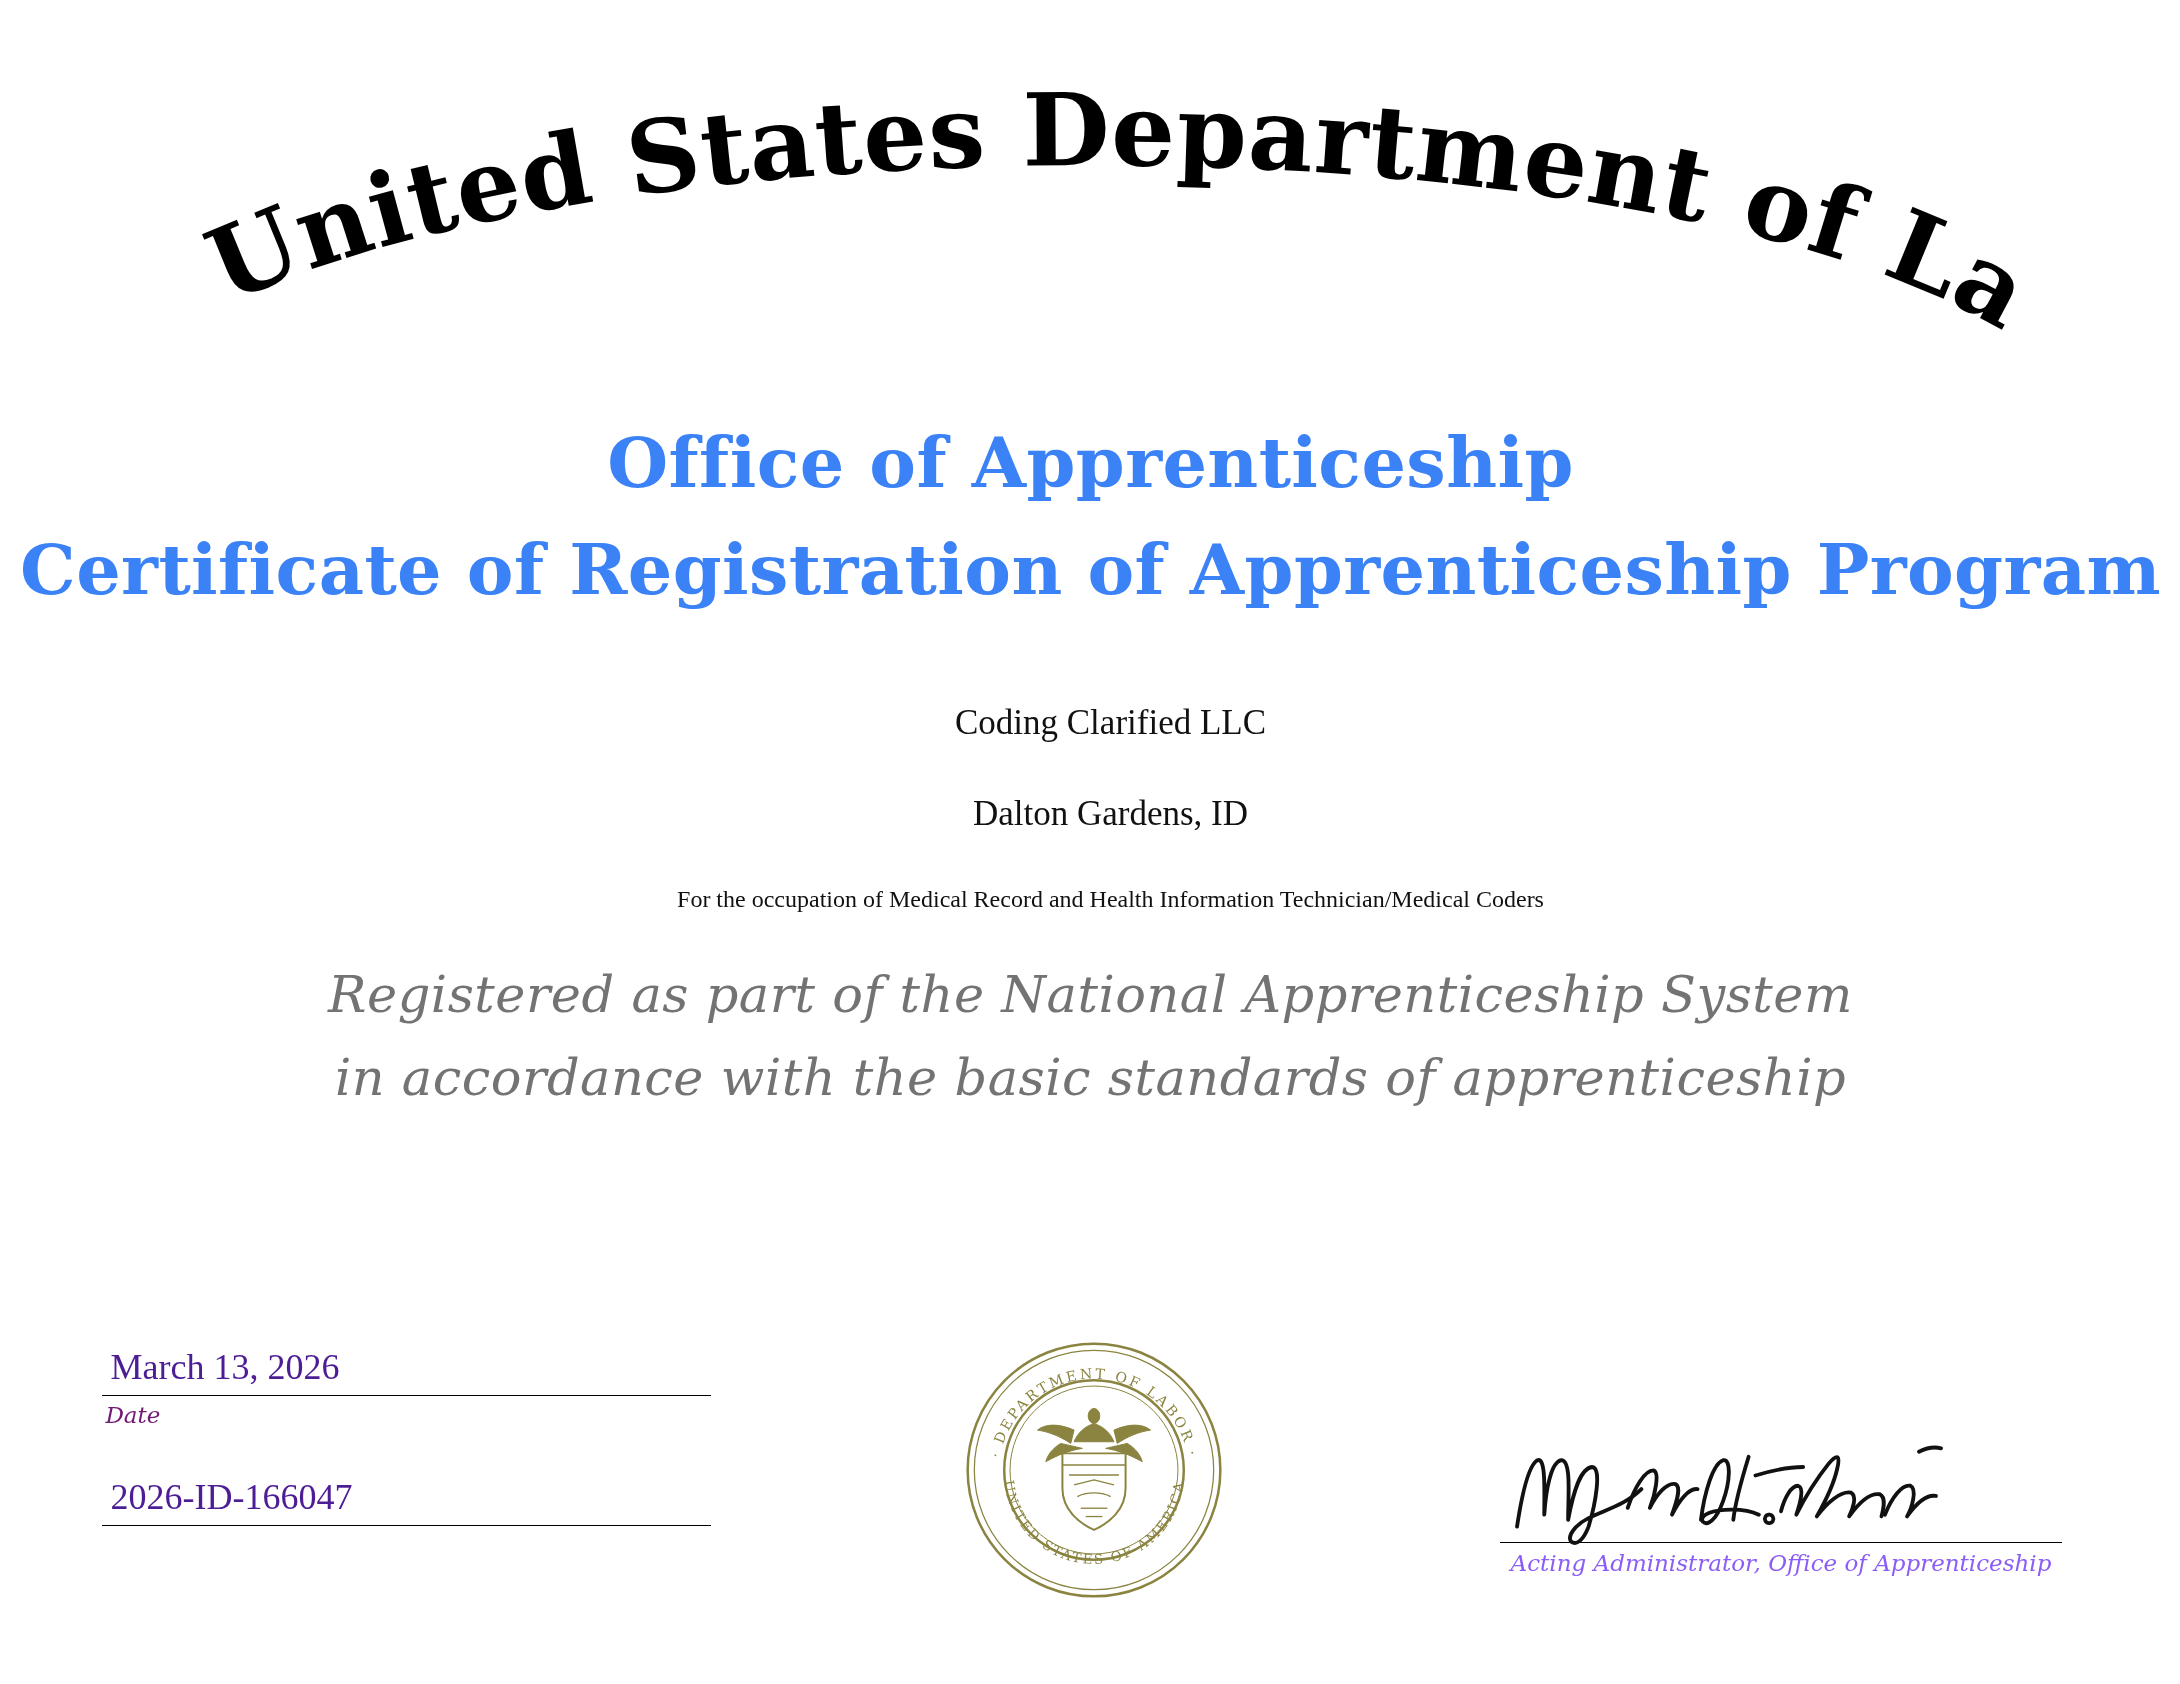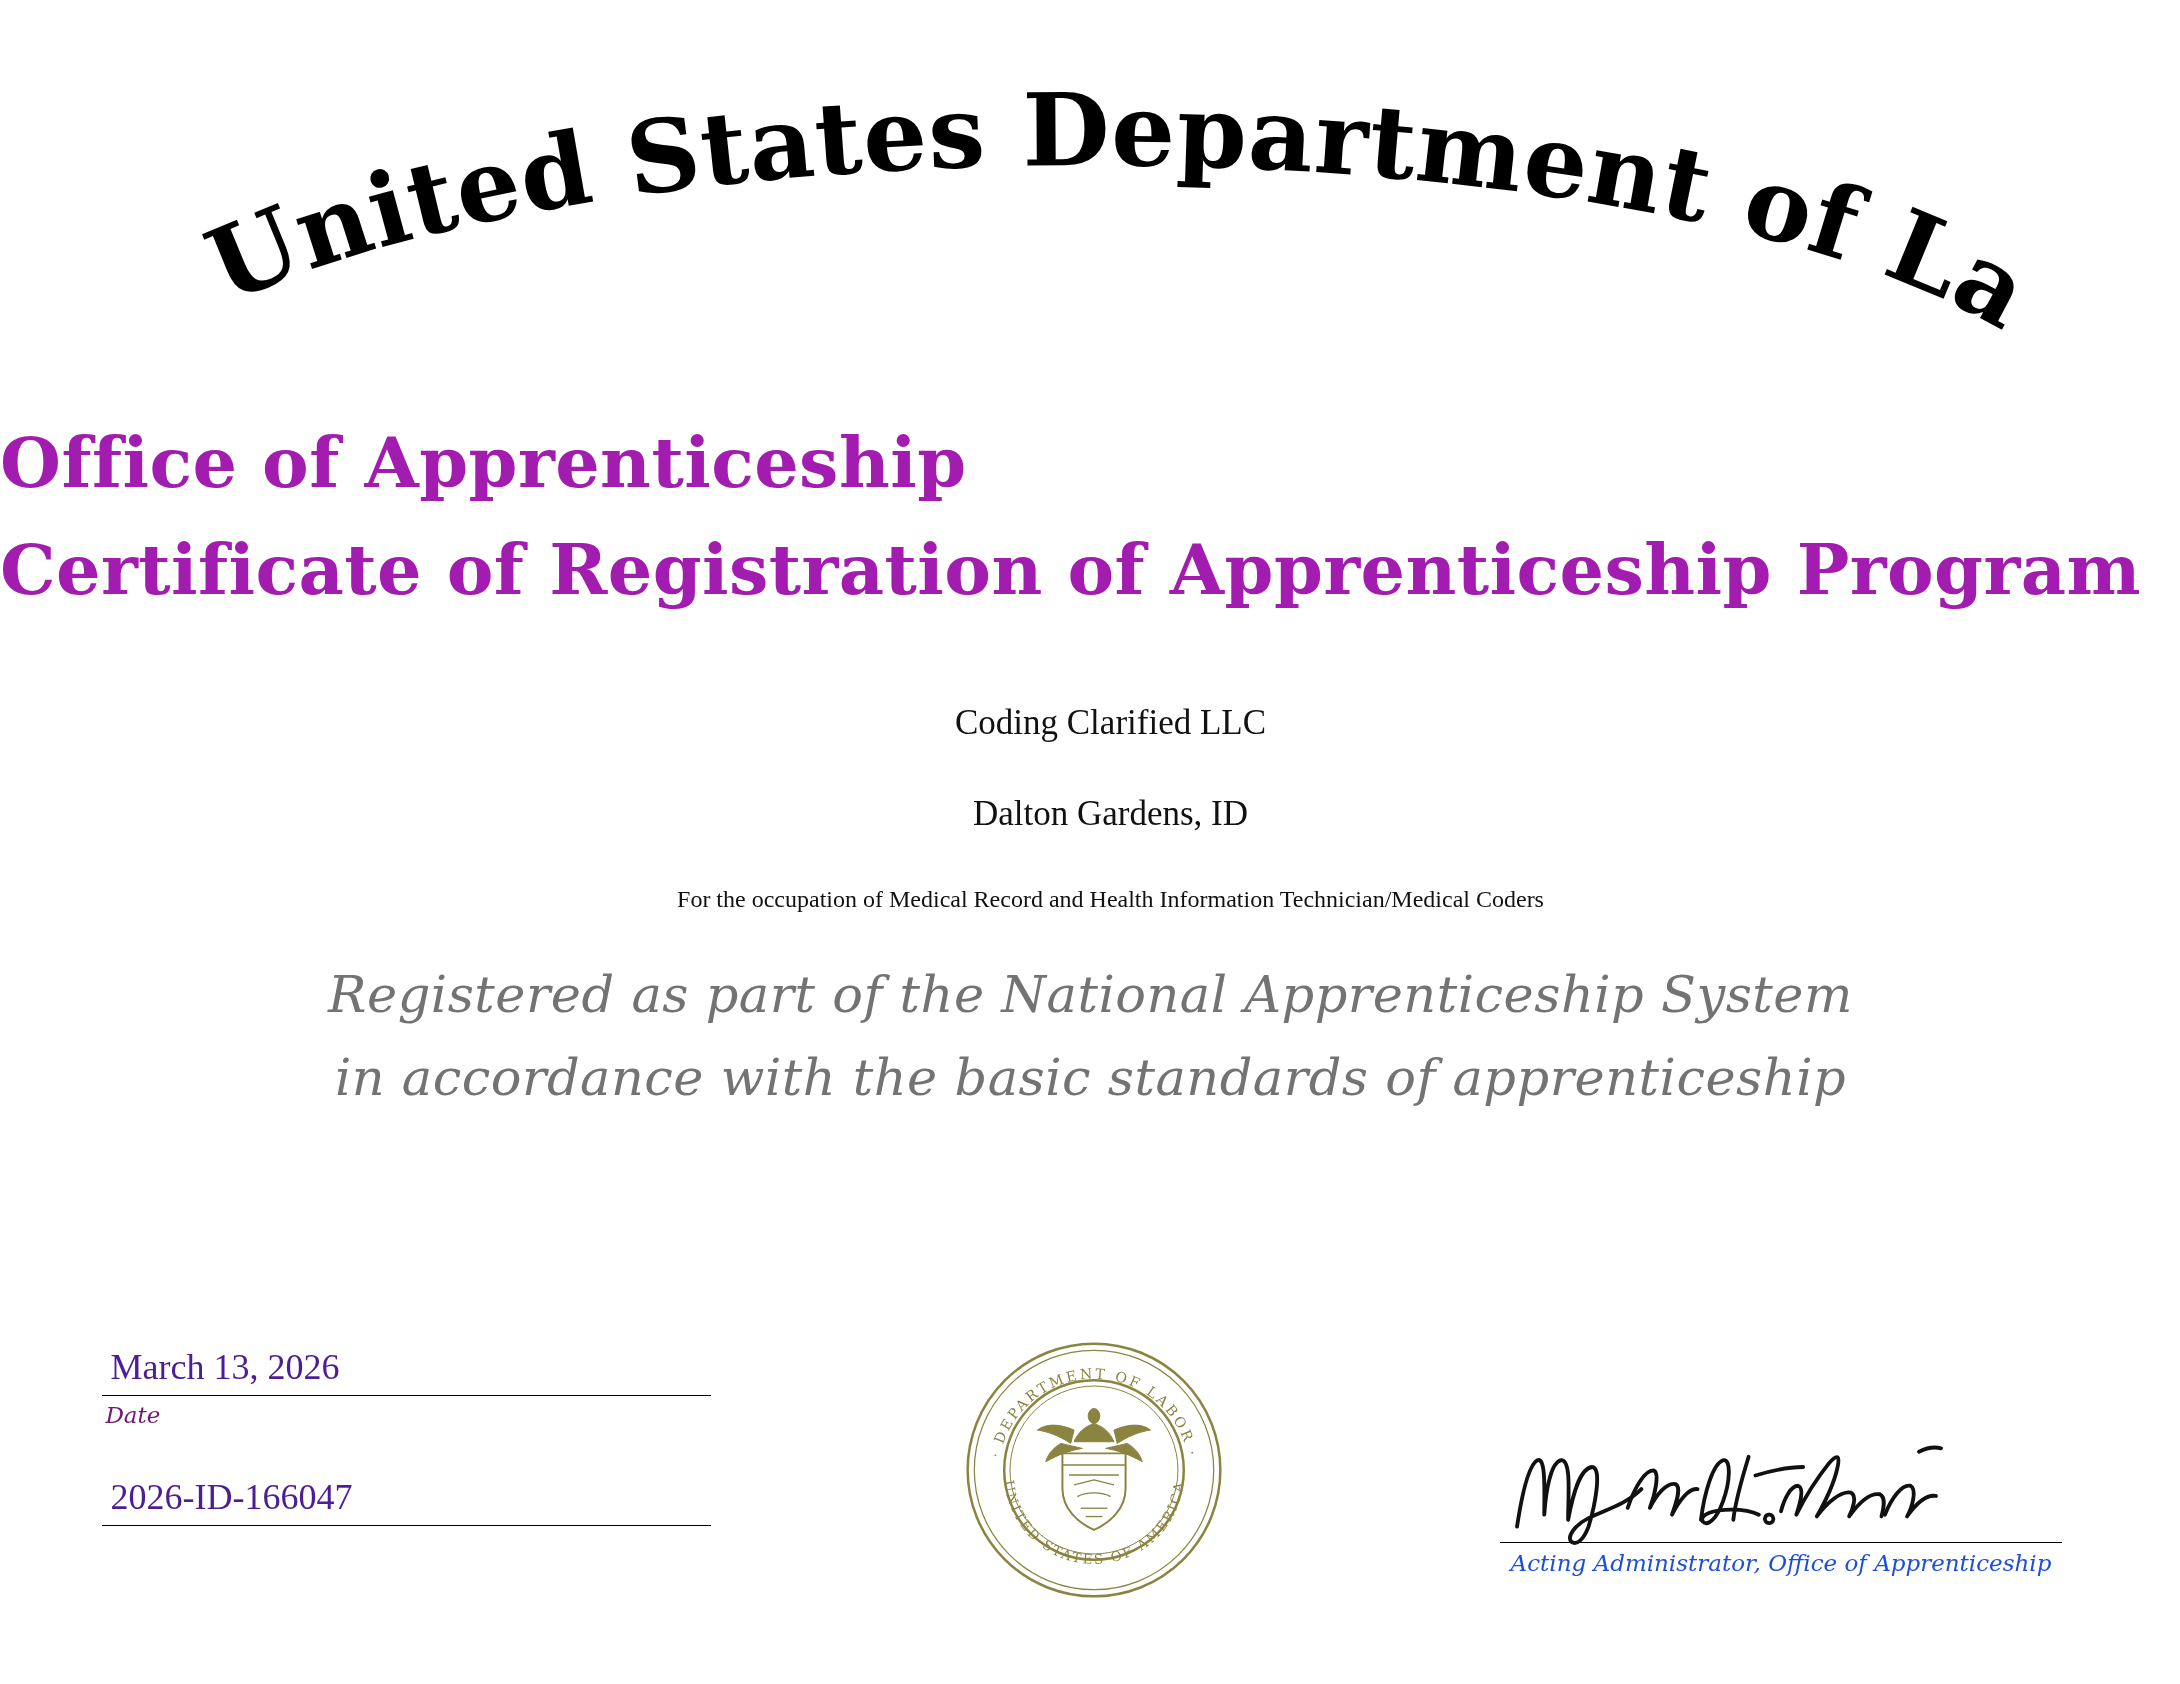--- a/index.html
+++ b/index.html
@@ -41,22 +41,22 @@
     font-weight: 700;
     font-size: 118px;
     fill: #000000;
     letter-spacing: 1px;
   }
 
   
   .blackletter {
     font-family: "DejaVu Serif", serif;
     font-weight: 700;
-    text-align: left;
-    color: #a21caf;
+    text-align: center;
+    color: #3b82f6;
     letter-spacing: 0.4px;
     line-height: 1.06;
   }
   .office-line {
     position: absolute;
     top: 426px;
     left: 0;
     width: 100%;
     font-size: 70px;
   }
@@ -163,21 +163,21 @@
   .sig-rule {
     border-bottom: 1.7px solid #000000;
     width: 562px;
     height: 0;
   }
   .sig-label {
     font-family: "DejaVu Serif", serif;
     font-style: italic;
     font-size: 23px;
     padding-top: 6.8px;
-    color: #1d4ed8;
+    color: #8b5cf6;
     white-space: nowrap;
   }
 </style>
 </head>
 <body>
 
 <div class="certificate">
 
   <div class="arch-title">
     <svg viewBox="0 0 2560 340" preserveAspectRatio="xMidYMid meet" aria-hidden="true">

